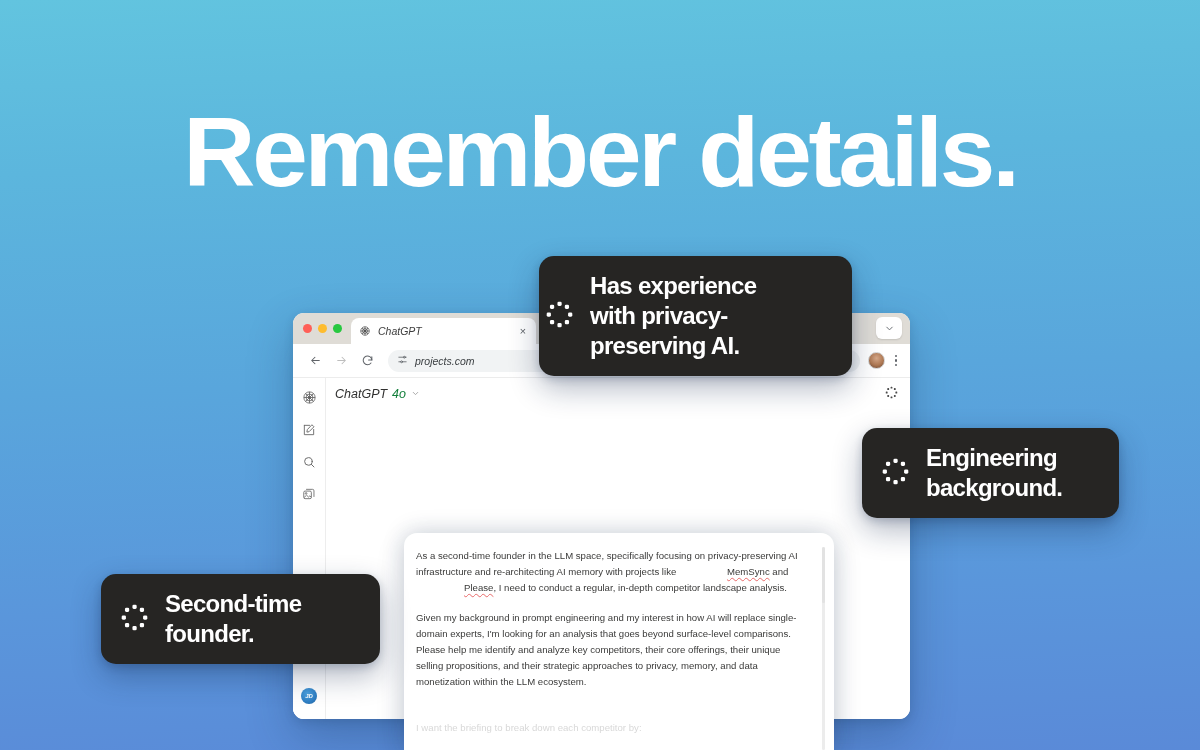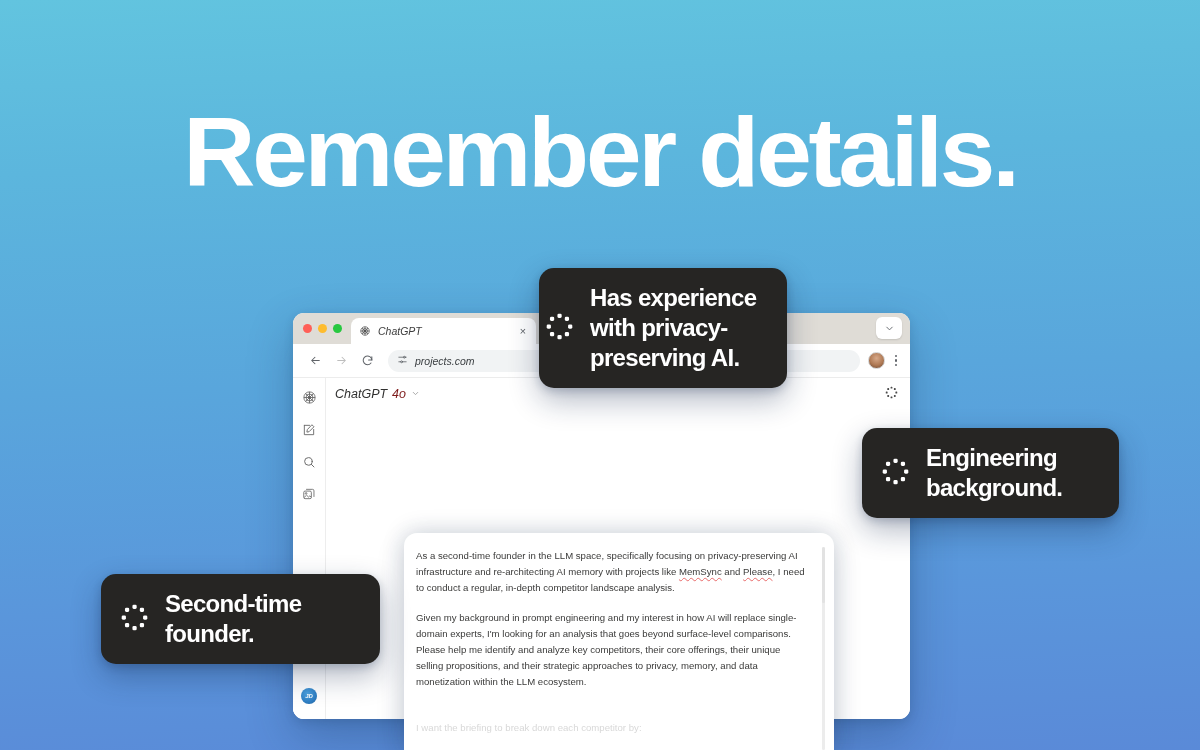--- a/index.html
+++ b/index.html
@@ -96,21 +96,21 @@
     display:flex; align-items:center; justify-content:center;
     font-size:6px; color:#fff; font-weight:700;
   }
 
   .appmain { flex:1; position:relative; }
   .apphdr {
     height:32px; display:flex; align-items:center; justify-content:space-between;
     padding:0 12px 0 9px;
   }
   .model { display:flex; align-items:center; gap:5px; font-size:12.5px; color:#30302f; }
-  .model .ver { color:#7f1d1d; }
+  .model .ver { color:#15803d; }
   .model .cv { color:#8e8e8e; font-size:9px; }
 
   .greeting {
     position:absolute; left:0; right:0; top:165px;
     text-align:center; font-size:17px; color:#2f2f2e;
     letter-spacing:-.2px;
   }
 
   
   .promptcard {
@@ -125,20 +125,21 @@
   }
   .promptcard p {
     font-size:9.6px; line-height:16.2px; color:#3a3a39;
     letter-spacing:.01px; margin-bottom:13px;
   }
   .promptcard p:last-child { color:#d8d8d8;margin-top:29px; }
   .spell {
     text-decoration:underline wavy #e86a6a;
     text-decoration-thickness:1px;
     text-underline-offset:2px;
+    margin-left:48px;
   }
   .card-scroll {
     position:absolute; right:9px; top:14px; width:3px; height:203px;
     background:#ececec; border-radius:2px;
   }
   .card-scroll b { display:block; width:3px; height:56px; background:#e2e2e2; border-radius:2px; }
 
   
   .badge {
     position:absolute; z-index:9;
@@ -147,21 +148,21 @@
     display:flex; align-items:center; gap:16px;
     padding:15px 24px 15px 19px;
     box-shadow:0 12px 30px rgba(15,35,70,.32), 0 3px 8px rgba(15,35,70,.20);
   }
   .badge-text {
     font-size:24px; line-height:30px; font-weight:700;
     letter-spacing:-.7px; white-space:pre-line;
   }
   .badge-ico { flex:0 0 auto; color:#ffffff; }
 
-  #badge-privacy  { left:539px; top:268px;  width:248px;padding-left:6px; }
+  #badge-privacy  { left:539px; top:256px;  width:313px;padding-left:6px; }
   #badge-eng      { left:862px; top:428px;  width:257px; }
   #badge-founder  { left:65px;  top:574px;  width:279px;margin-left:36px; }
 </style>
 </head>
 <body>
 
 <div class="headline">Remember details.</div>
 
 <div class="browser">
 

